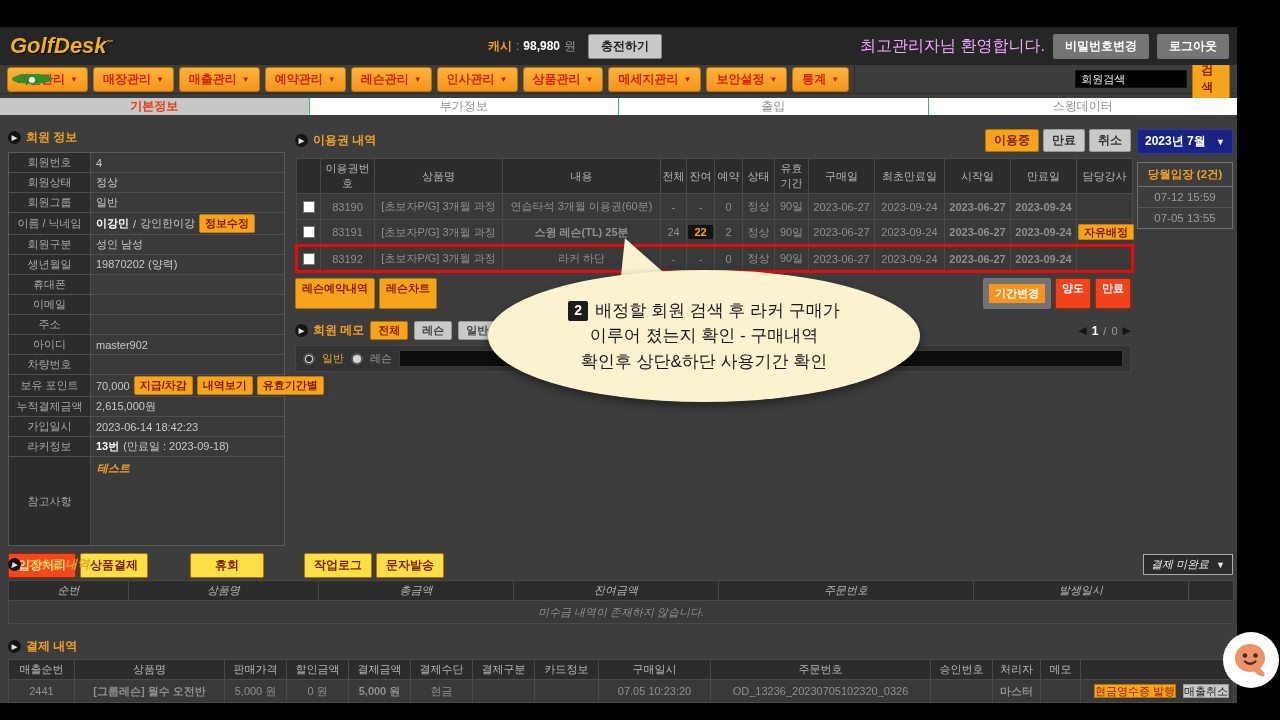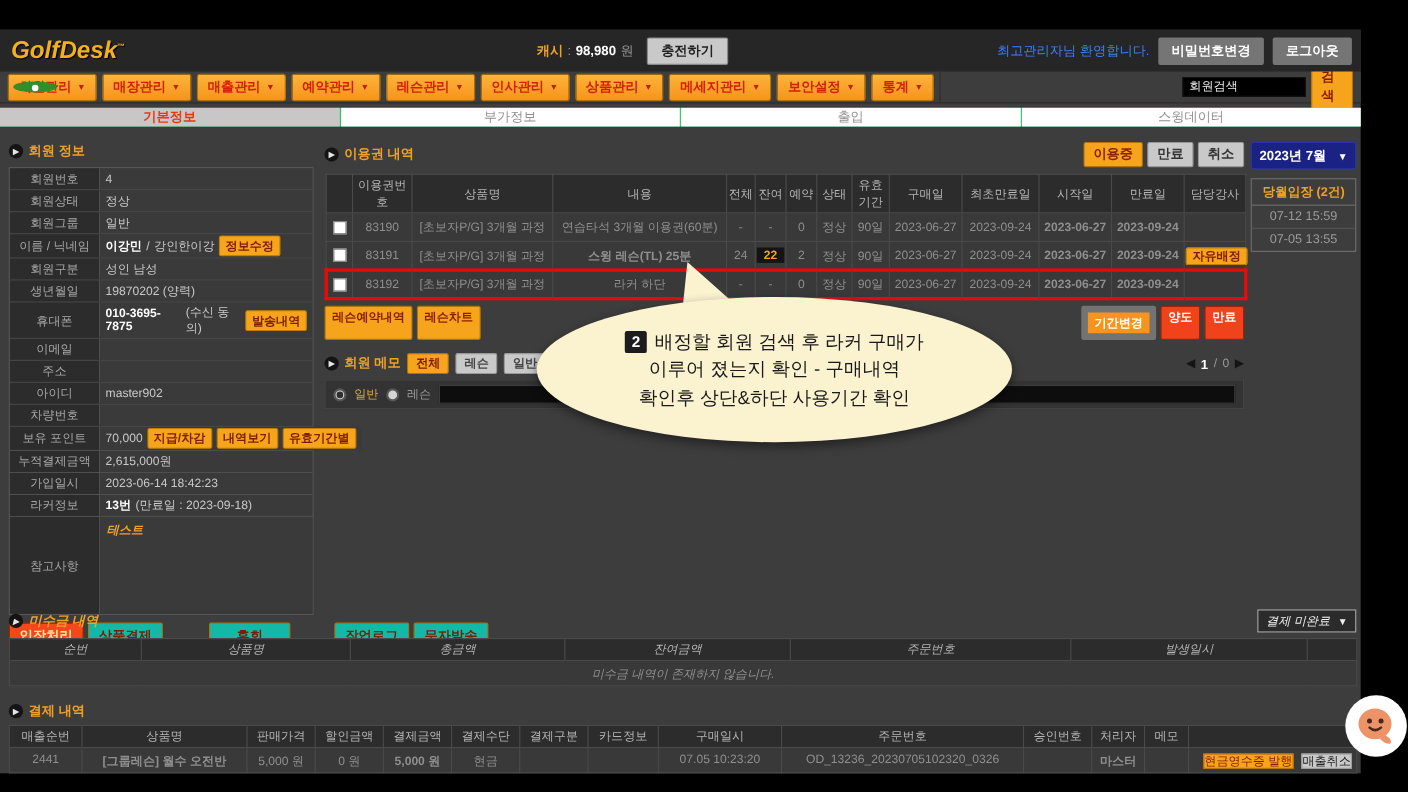--- a/index.html
+++ b/index.html
@@ -13,21 +13,21 @@
   .logo sup { font-size:7px; font-style:normal; }
   .logo-green { position:absolute; left:12px; top:47px; width:40px; height:10px; background:#2f8f2b; border-radius:50%; z-index:1; }
   .logo-ball { position:absolute; left:29px; top:50px; width:6px; height:6px; background:#fff; border-radius:50%; z-index:3; }
   .cashbox { position:absolute; left:488px; top:0; height:38px; display:flex; align-items:center; gap:4px; font-size:12px; }
   .cash-l { color:#f0a125; font-weight:bold; }
   .cash-c { color:#999; }
   .cash-v { color:#fff; font-weight:bold; }
   .cash-u { color:#999; }
   .charge-btn { margin-left:8px; background:#c9c9c9; color:#222; font-size:12px; font-weight:bold; padding:3px 12px; border:1px solid #888; border-radius:2px; cursor:pointer; }
   .top-right { margin-left:auto; display:flex; align-items:center; gap:8px; }
-  .welcome { color:#3b82f6; font-size:12px; }
+  .welcome { color:#f0abfc; font-size:16px; }
   .gray-btn { background:#757575; color:#fff; font-size:12px; font-weight:bold; padding:4px 12px; border-radius:2px; cursor:pointer; }
 
   
   .menubar { height:29px; background:#3d3d3d; display:flex; align-items:center; gap:5px; padding:0 7px; border-bottom:1px solid #2b2b2b; }
   .mbtn { background:linear-gradient(#fdb33a,#f6941c); border:1px solid #b37407; border-radius:3px; color:#d21f04; font-weight:bold; font-size:12px; padding:3px 9px; display:flex; align-items:center; gap:5px; cursor:pointer; white-space:nowrap; }
   .mbtn .arr { font-size:8px; color:#c31f04; }
   .searchzone { margin-left:auto; display:flex; align-items:center; gap:5px; border-left:1px solid #2b2b2b; padding-left:220px; height:100%; }
   .search-input { width:112px; height:18px; background:#000; border:1px solid #111; color:#fff; font-size:11px; padding:0 5px; }
   .search-input::placeholder { color:#eee; }
   .sbtn { background:#f6a41c; border:1px solid #b37407; color:#8a1b00; font-weight:bold; font-size:12px; padding:2px 8px; cursor:pointer; }
@@ -46,21 +46,21 @@
   .info-table { border:1px solid #5a5a5a; margin-top:6px; }
   .irow { display:flex; border-bottom:1px solid #4e4e4e; }
   .irow:last-child { border-bottom:none; }
   .ilabel { width:82px; flex-shrink:0; background:#2c2c2c; color:#a8a8a8; font-size:11px; display:flex; align-items:center; justify-content:center; text-align:center; border-right:1px solid #4e4e4e; padding:2px; min-height:18px; }
   .ival { flex:1; background:#3a3a3a; color:#c9c9c9; font-size:11px; display:flex; align-items:center; gap:4px; padding:1px 5px; min-height:18px; }
   .wb { color:#fff; font-weight:bold; }
   .obtn { background:#f6a41c; color:#7c1c00; font-weight:bold; font-size:11px; padding:1px 5px; border-radius:2px; border:1px solid #c07d06; cursor:pointer; white-space:nowrap; }
   .note-val { padding:0; }
   .note { width:100%; height:88px; background:#3a3a3a; border:none; color:#f0a125; font-weight:bold; font-size:11px; padding:4px 6px; resize:none; font-family:"Liberation Sans", sans-serif;font-style:italic; }
   .actions { display:flex; align-items:center; margin-top:7px; }
-  .abtn { font-size:12px; font-weight:bold; padding:3px 9px; border-radius:2px; border:1px solid #b37407; background:#14b8a6; color:#7c1c00; cursor:pointer; white-space:nowrap; }
+  .abtn { font-size:12px; font-weight:bold; padding:3px 9px; border-radius:2px; border:1px solid #b37407; background:#fde047; color:#7c1c00; cursor:pointer; white-space:nowrap; }
   .abtn.red { background:#f4481c; border-color:#a32300; color:#ffe9a0; }
 
   
   .center { position:absolute; left:295px; top:102px; width:836px; }
   .center-head { display:flex; align-items:center; }
   .state-btns { margin-left:auto; display:flex; gap:4px; }
   .st { font-size:12px; font-weight:bold; padding:2px 8px; border-radius:2px; cursor:pointer; }
   .st.on { background:#f6a41c; color:#8a2000; border:1px solid #b37407; }
   .st.off { background:#c9c9c9; color:#333; border:1px solid #999; }
   table.grid { border-collapse:collapse; table-layout:fixed; margin-top:6px; }
@@ -241,25 +241,20 @@
       <div class="irow">
           <div class="ilabel">회원구분</div>
           <div class="ival">성인 남성</div>
         </div>
       <div class="irow">
           <div class="ilabel">생년월일</div>
           <div class="ival">19870202 (양력)</div>
         </div>
       <div class="irow">
           <div class="ilabel">휴대폰</div>
-        <div class="ival">
-            <span class="wb">010-3695-7875</span>
-            <span>(수신 동의)</span>
-            <span class="obtn">발송내역</span>
-          </div>
         </div>
       <div class="irow">
           <div class="ilabel">이메일</div>
           <div class="ival"></div>
         </div>
       <div class="irow">
           <div class="ilabel">주소</div>
           <div class="ival"></div>
         </div>
       <div class="irow">

